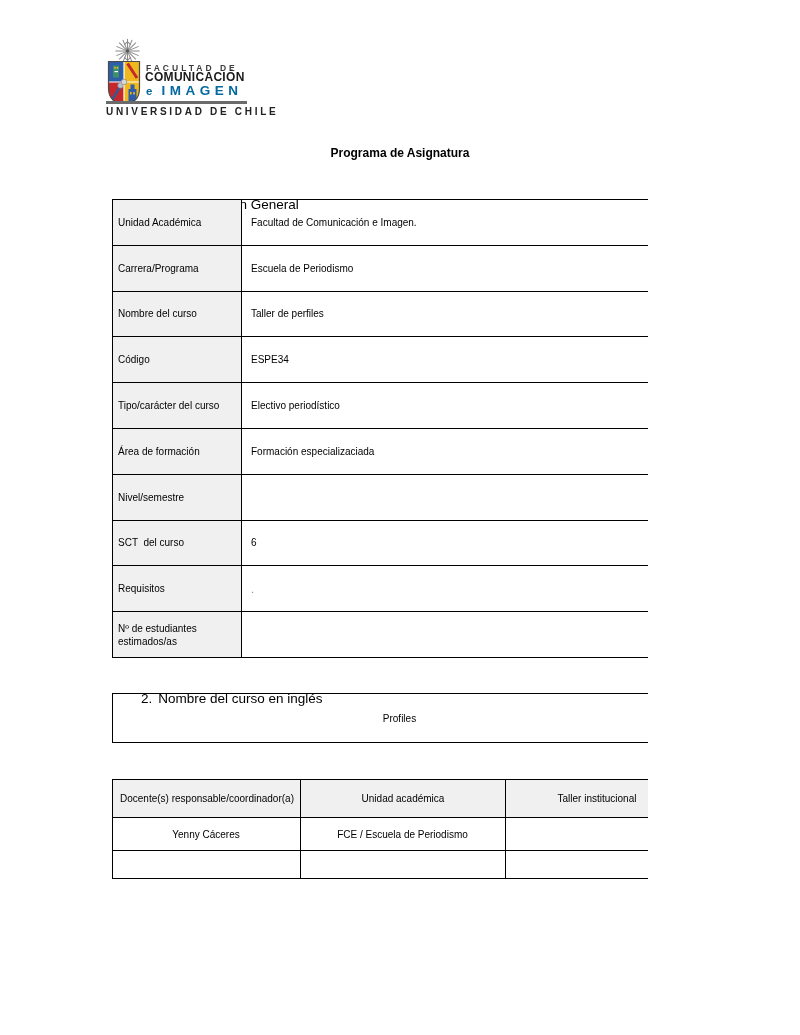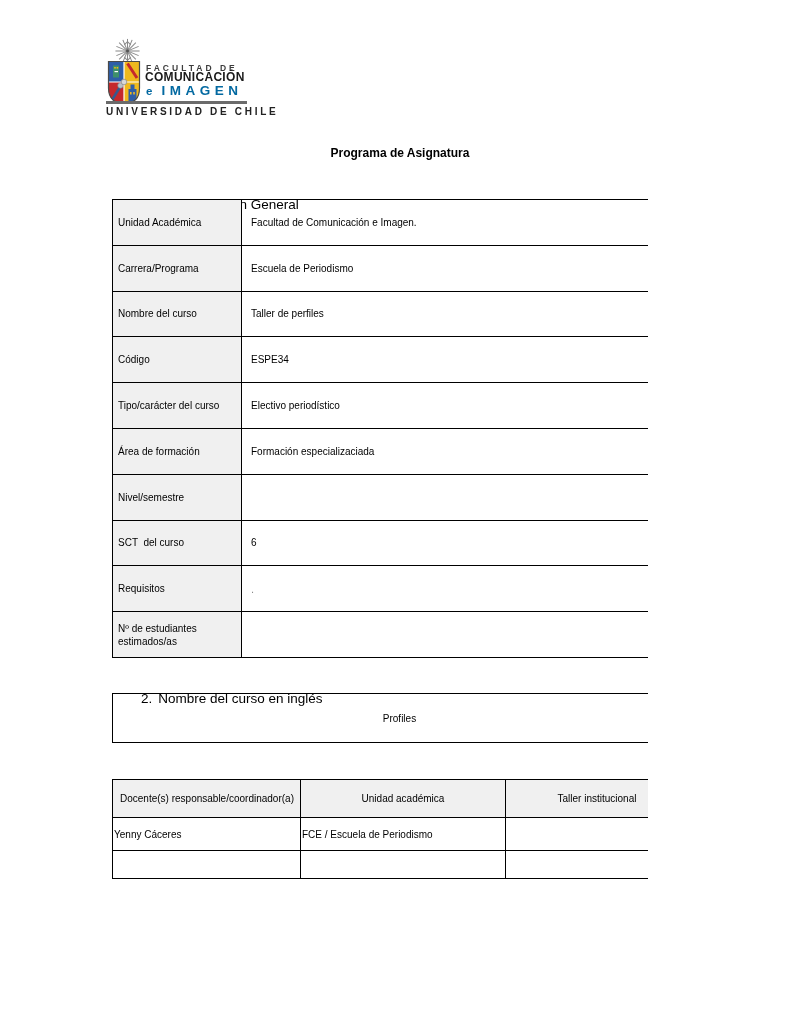--- a/index.html
+++ b/index.html
@@ -72,21 +72,21 @@
 
   .t2 { left: 112px; top: 693px; width: 576px; }
   .t2 td { height: 49px; padding: 2px 2px 2px 1px; text-align: center; }
 
   .t3 { left: 112px; top: 779px; width: 576px; }
   .t3 .hdr { background: #f0f0f0; height: 38px; line-height: 1.3; }
   .t3 .hdr.c1 { text-align: center; padding: 2px 4px 2px 5px; }
   .t3 .hdr.c2, .t3 .hdr.c3 { text-align: center; padding: 2px; }
   .t3 .r1 td { height: 33px; }
   .t3 .r2 td { height: 28px; }
-  .t3 td.data { padding: 1px 2px 1px 1px; text-align: left; }
+  .t3 td.data { padding: 1px 2px 1px 1px; text-align: center; }
   .t3 col.c1 { width: 188px; }
   .t3 col.c2 { width: 205px; }
   .t3 col.c3 { width: 183px; }
 
   .page-number { position: absolute; left: 670px; top: 971px; font-size: 13px; }
 </style>
 </head>
 <body>
 
 <div class="page">

